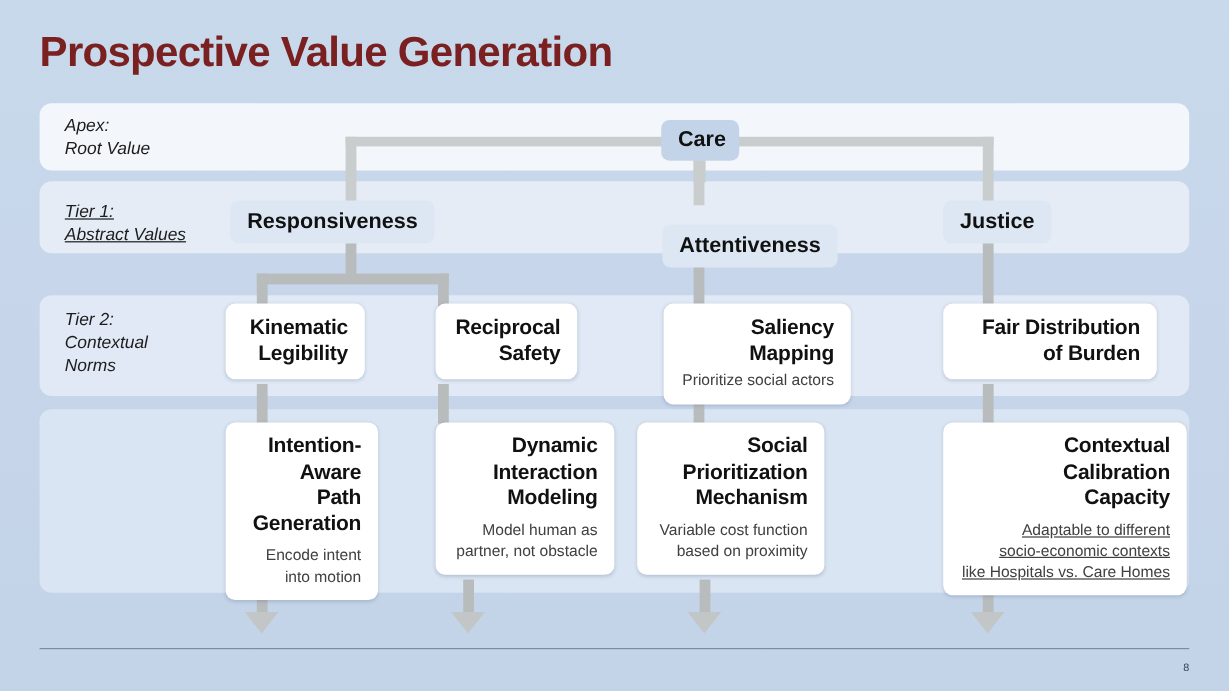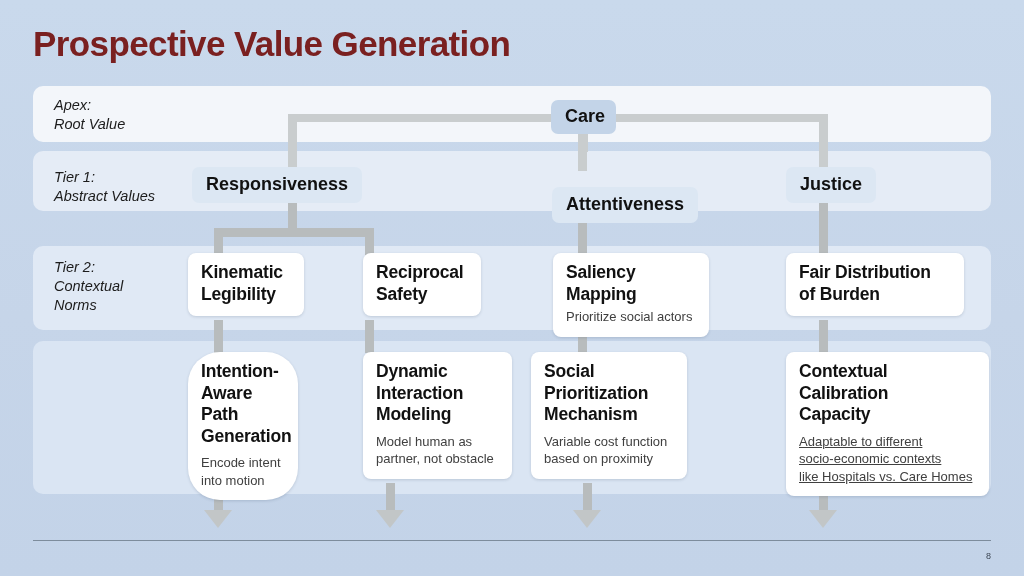--- a/index.html
+++ b/index.html
@@ -52,21 +52,21 @@
   
   .rowlabel {
     position: absolute;
     font-style: italic;
     font-size: 14.5px;
     line-height: 19px;
     color: #1c1c1c;
     white-space: pre-line;
   }
   .lbl-apex  { left: 54px; top: 96px; }
-  .lbl-tier1 { left: 54px; top: 168px; }
+  .lbl-tier1 { left: 54px; top: 168px; text-decoration: underline; }
   .lbl-tier2 { left: 54px; top: 258px; }
   .lbl-tier3 { left: 54px; top: 356px; }
 
   
   .conn {
     position: absolute;
     background: #b8bcbd;
   }
   .conn-soft { background: #c9cdce; }
 
@@ -90,20 +90,21 @@
     font-size: 18px;
     font-weight: bold;
     color: #111;
     white-space: nowrap;
   }
   .node-card {
     background: #ffffff;
     border-radius: 8px;
     box-shadow: 0 1px 3px rgba(40,60,90,0.18);
     padding: 9px 14px 11px 13px;
+    text-align: right;
   }
   .node-card .h {
     font-size: 17.5px;
     font-weight: bold;
     line-height: 21.5px;
     color: #111;
     letter-spacing: -0.2px;
   }
   .node-card .sub {
     font-size: 13px;
@@ -215,21 +216,21 @@
     <div class="h" style="white-space:pre-line;">Saliency
 Mapping</div>
     <div class="sub" style="white-space:pre-line;">Prioritize social actors</div>
   </div>
 
   <div class="node node-card t2" style="left:786px; top:253px; width:178px;">
     <div class="h" style="white-space:pre-line;">Fair Distribution
 of Burden</div>
   </div>
 
-  <div class="node node-card t3" style="left:188px; top:352px; width:110px;border-radius:32px;">
+  <div class="node node-card t3" style="left:188px; top:352px; width:127px;">
     <div class="h" style="white-space:pre-line;">Intention-
 Aware
 Path
 Generation</div>
     <div class="sub" style="white-space:pre-line;">Encode intent
 into motion</div>
   </div>
 
   <div class="node node-card t3" style="left:363px; top:352px; width:149px;">
     <div class="h" style="white-space:pre-line;">Dynamic

